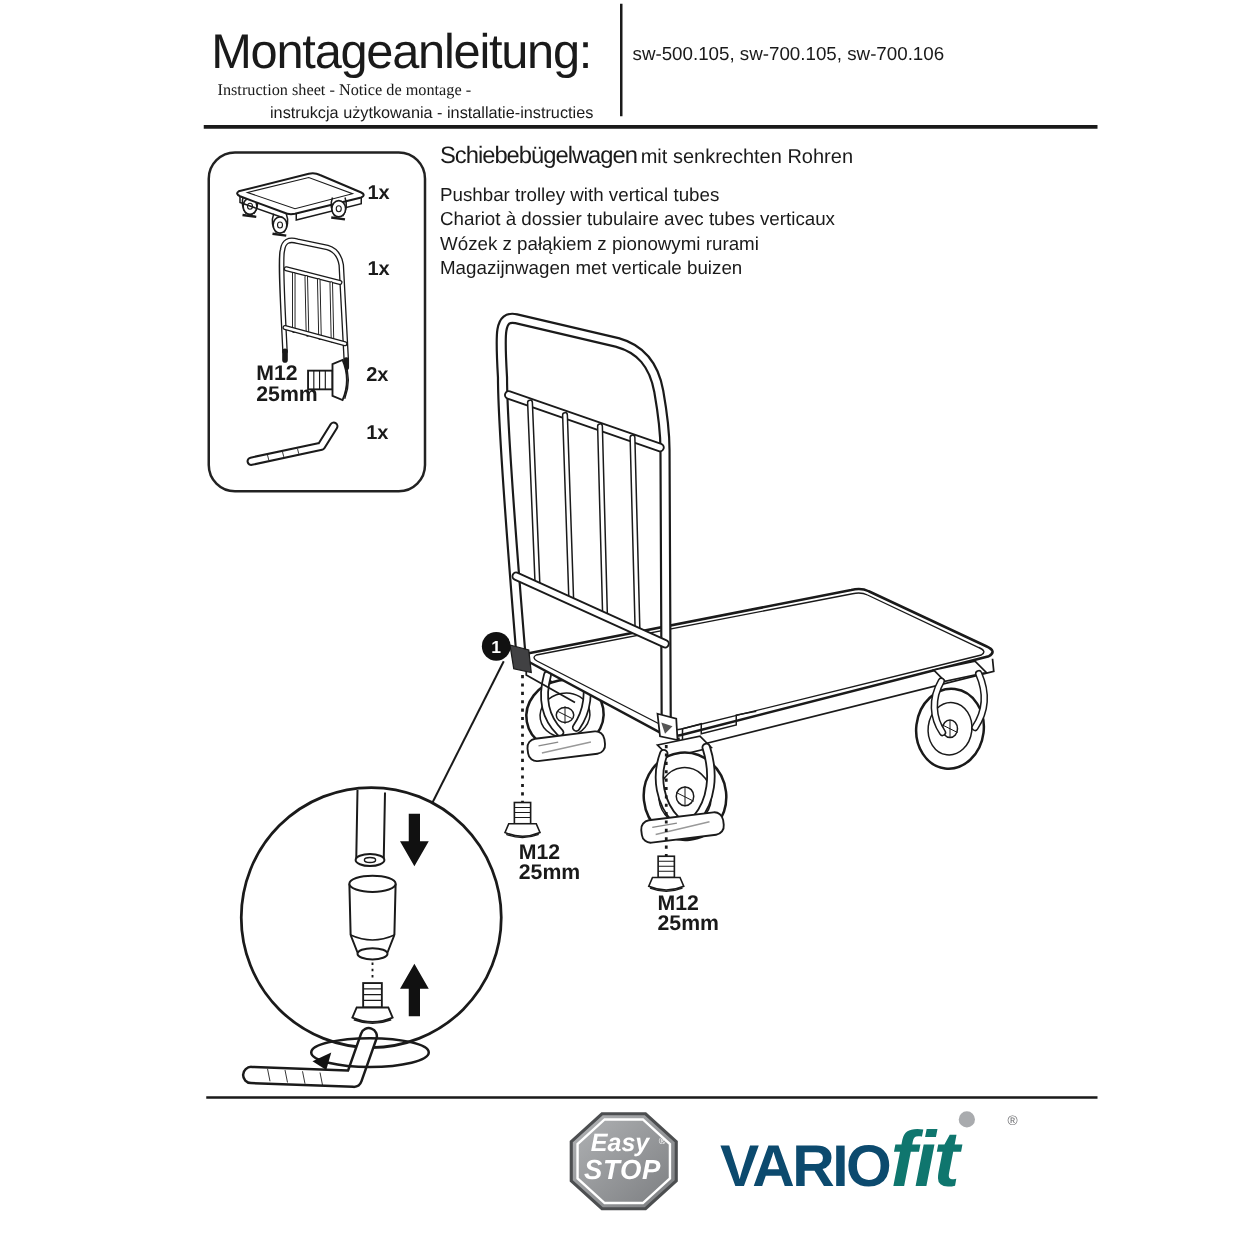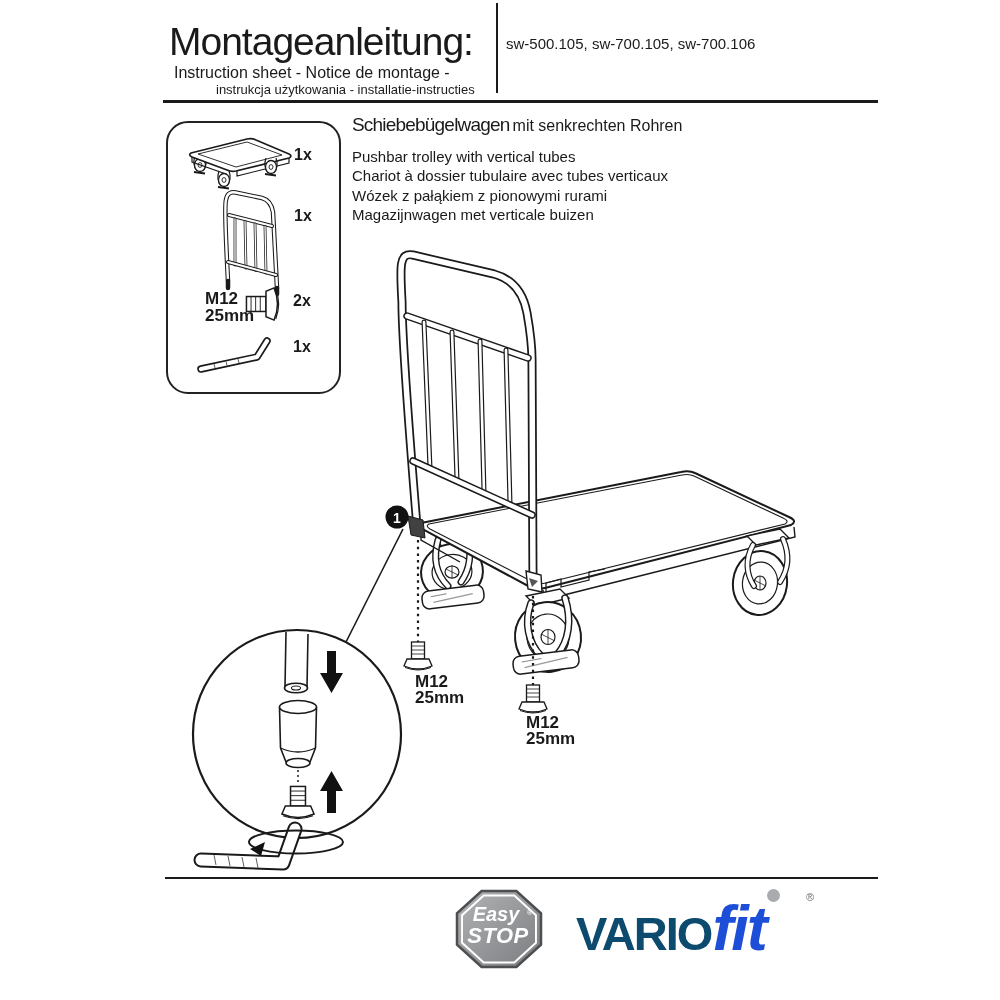--- a/index.html
+++ b/index.html
@@ -1,21 +1,21 @@
 <!DOCTYPE html>
 <html><head>
 <meta charset="utf-8">
 <style>
   html,body{margin:0;padding:0;background:#fff;}
   .page{position:relative;width:1000px;height:1000px;background:#fff;overflow:hidden;
         font-family:"Liberation Sans","DejaVu Sans",sans-serif;color:#1a1a1a;}
   .abs{position:absolute;}
   
   .h-title{left:169px;top:20px;font-size:39px;letter-spacing:-1px;white-space:nowrap;}
-  .h-sub1{left:174px;top:64px;font-size:16px;}
+  .h-sub1{left:174px;top:64px;font-size:13px;font-family:Liberation Serif, serif;}
   .h-sub2{left:174px;top:82px;font-size:13px;padding-left:42px;}
   .h-vline{left:496px;top:3px;width:2px;height:90px;background:#1a1a1a;}
   .h-codes{left:506px;top:35px;font-size:15px;}
   .h-rule{left:163px;top:100px;width:715px;height:2.5px;background:#1a1a1a;}
   
   .p-title{left:352px;top:114px;white-space:nowrap;}
   .p-title .big{font-size:19px;letter-spacing:-0.8px;}
   .p-title .suffix{font-size:16px;margin-left:3px;}
   .p-sub{left:352px;top:147px;font-size:15px;line-height:19.3px;white-space:nowrap;}
   
@@ -23,21 +23,21 @@
   .qty{font-size:16px;font-weight:bold;}
   .q1{left:294px;top:146px;} .q2{left:294px;top:207px;} .q3{left:293px;top:292px;} .q4{left:293px;top:338px;}
   .mlabel{font-size:17px;font-weight:bold;line-height:16px;}
   .mbox1{left:205px;top:291px;} .mbox2{left:205px;top:308px;}
   .ml1a{left:415px;top:674px;} .ml1b{left:415px;top:690px;}
   .ml2a{left:526px;top:715px;} .ml2b{left:526px;top:731px;}
   
   .b-rule{left:165px;top:877px;width:713px;height:2px;background:#1a1a1a;}
   .variofit{left:576px;top:892px;height:68px;display:flex;align-items:baseline;}
   .variofit .vario{font-size:47px;font-weight:bold;letter-spacing:-2px;color:#0c4a6e;line-height:68px;}
-  .variofit .fit{font-size:63px;font-weight:bold;font-style:italic;letter-spacing:-2px;color:#1d4ed8;margin-left:1px;}
+  .variofit .fit{font-size:63px;font-weight:bold;font-style:italic;letter-spacing:-2px;color:#0f766e;margin-left:1px;}
   .fit-dot{position:absolute;left:191px;top:-3px;width:13px;height:13px;border-radius:50%;background:#a9abae;}
   .vf-reg{position:absolute;left:230px;top:-1px;font-size:11px;color:#6b6c6f;font-style:normal;}
   svg{position:absolute;left:0;top:0;}
   svg .tO{fill:none;stroke:#1a1a1a;stroke-linecap:round;stroke-linejoin:round;}
   svg .tI{fill:none;stroke:#fff;stroke-linecap:round;stroke-linejoin:round;}
   svg .ln{fill:none;stroke:#1a1a1a;}
   svg .wh{fill:#fff;stroke:#1a1a1a;}
   svg .dash{fill:none;stroke:#1a1a1a;stroke-width:2.2;stroke-dasharray:2.5 4.2;}
   svg text{font-family:"Liberation Sans","DejaVu Sans",sans-serif;}
 </style>

